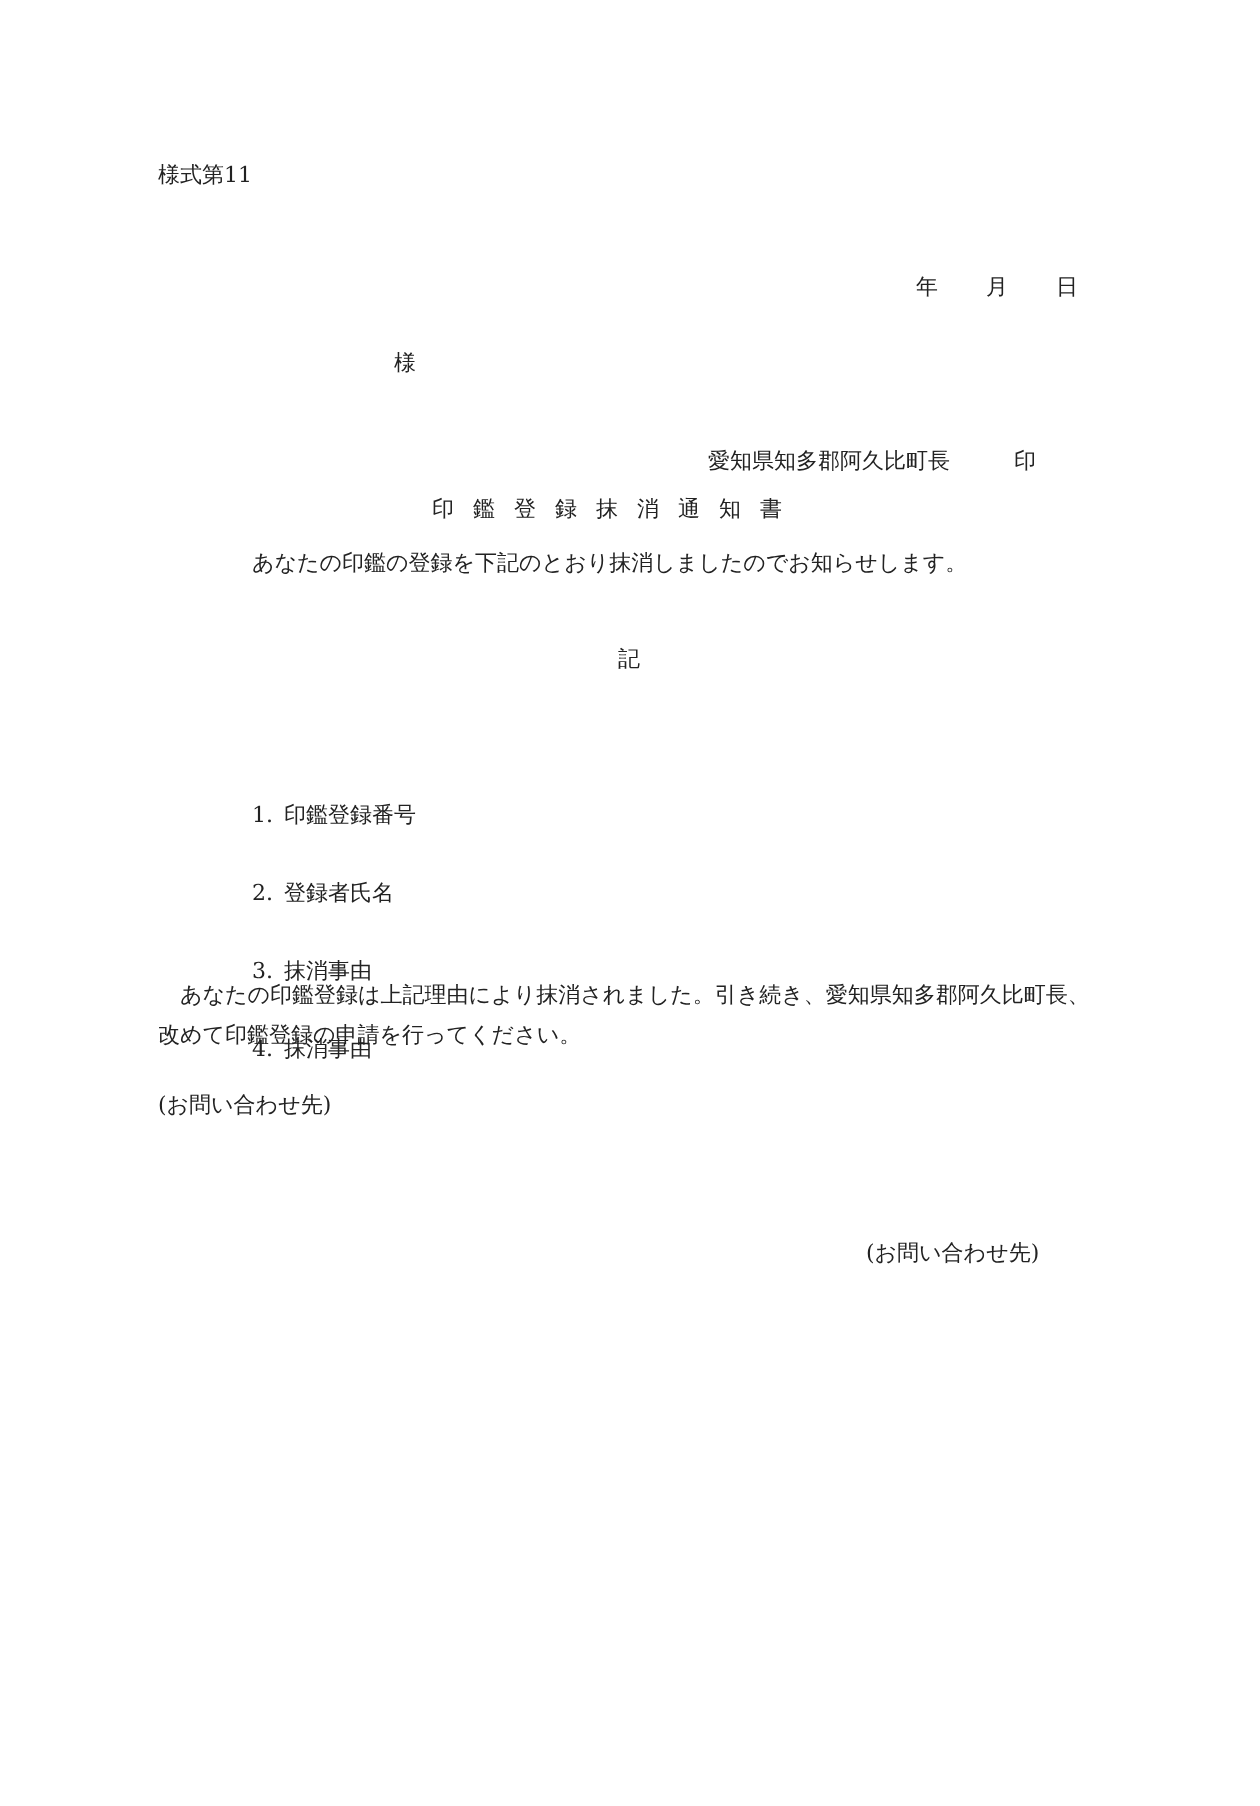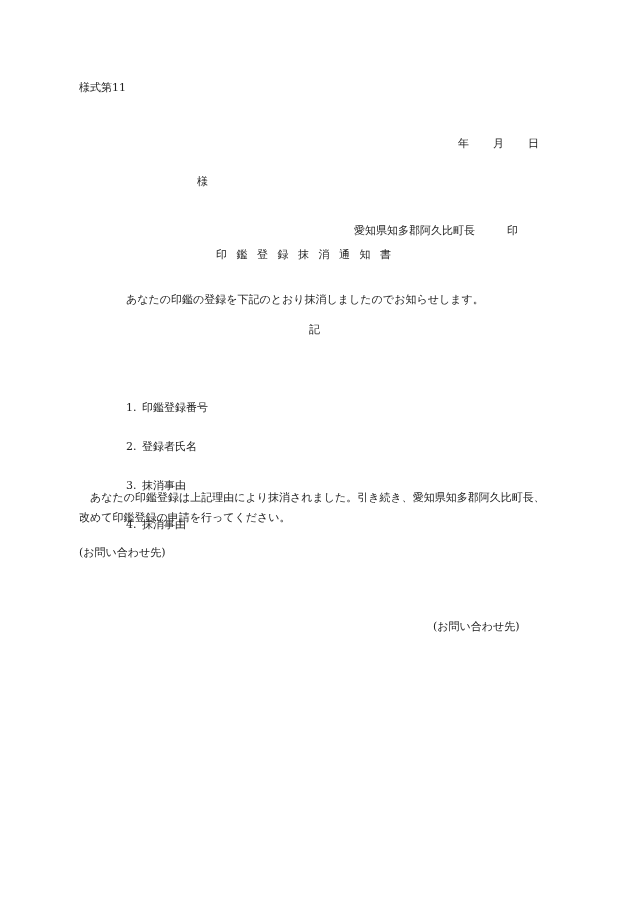--- a/index.html
+++ b/index.html
@@ -22,21 +22,21 @@
       line-height: 14px;
     }
     .form-number { left: 79px; top: 81px; }
     .date-row { left: 458px; top: 137px; }
     .date-row span { display: inline-block; }
     .date-row .gap { width: 24px; }
     .addressee { left: 197px; top: 175px; }
     .issuer { left: 354px; top: 212px; margin-top: 12px; }
     .issuer .seal { margin-left: 32px; }
     .doc-title { left: 216px; top: 248px; letter-spacing: 9.5px; }
-    .intro { left: 126px; top: 293px; text-align: right; }
+    .intro { left: 126px; top: 275px; text-align: right; }
     .ki { left: 309px; top: 323px; }
     .items {
       position: absolute;
       left: 126px;
       top: 378px;
       margin: 0;
       padding: 0;
       list-style: none;
     }
     .items li {

